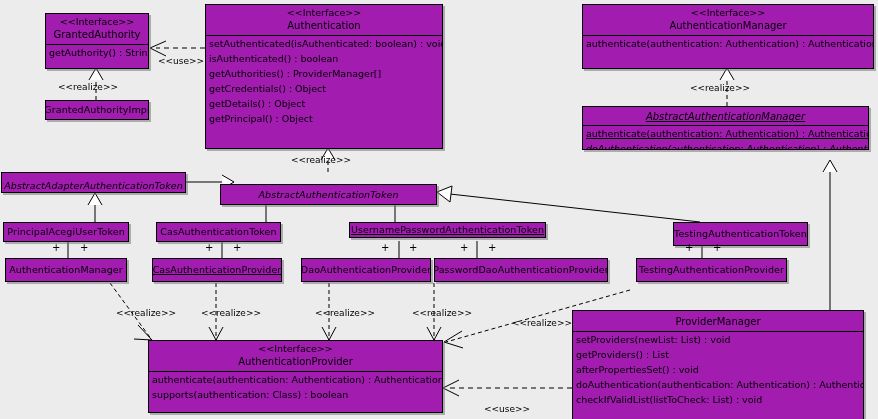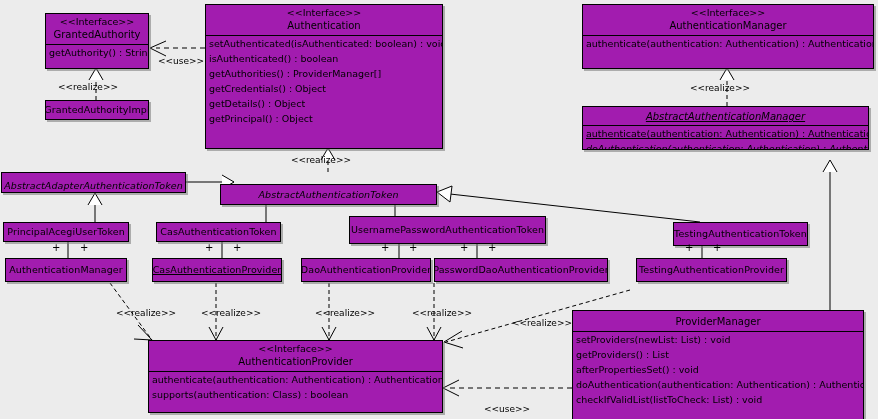--- a/index.html
+++ b/index.html
@@ -264,21 +264,21 @@
   </div>
 
   <div class="cls simple" style="left:3px;top:222px;width:126px;height:20px;">
     <span class="cname">PrincipalAcegiUserToken</span>
   </div>
 
   <div class="cls simple" style="left:156px;top:222px;width:125px;height:20px;">
     <span class="cname">CasAuthenticationToken</span>
   </div>
 
-  <div class="cls simple" style="left:349px;top:216px;width:197px;height:28px;">
+  <div class="cls simple" style="left:349px;top:222px;width:197px;height:16px;text-decoration:underline;">
     <span class="cname">UsernamePasswordAuthenticationToken</span>
   </div>
 
   <div class="cls simple" style="left:673px;top:222px;width:135px;height:24px;justify-content:center;">
     <span class="cname">TestingAuthenticationToken</span>
   </div>
 
   <div class="cls simple" style="left:5px;top:258px;width:122px;height:24px;">
     <span class="cname">AuthenticationManager</span>
   </div>

